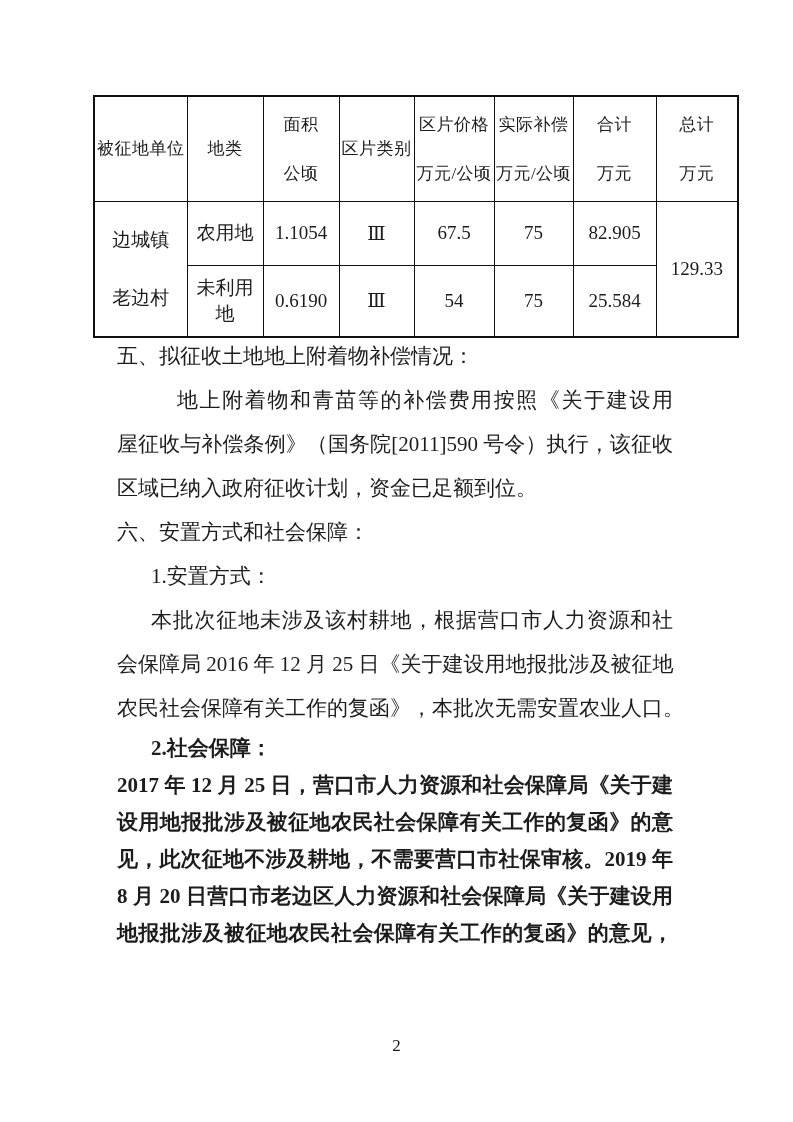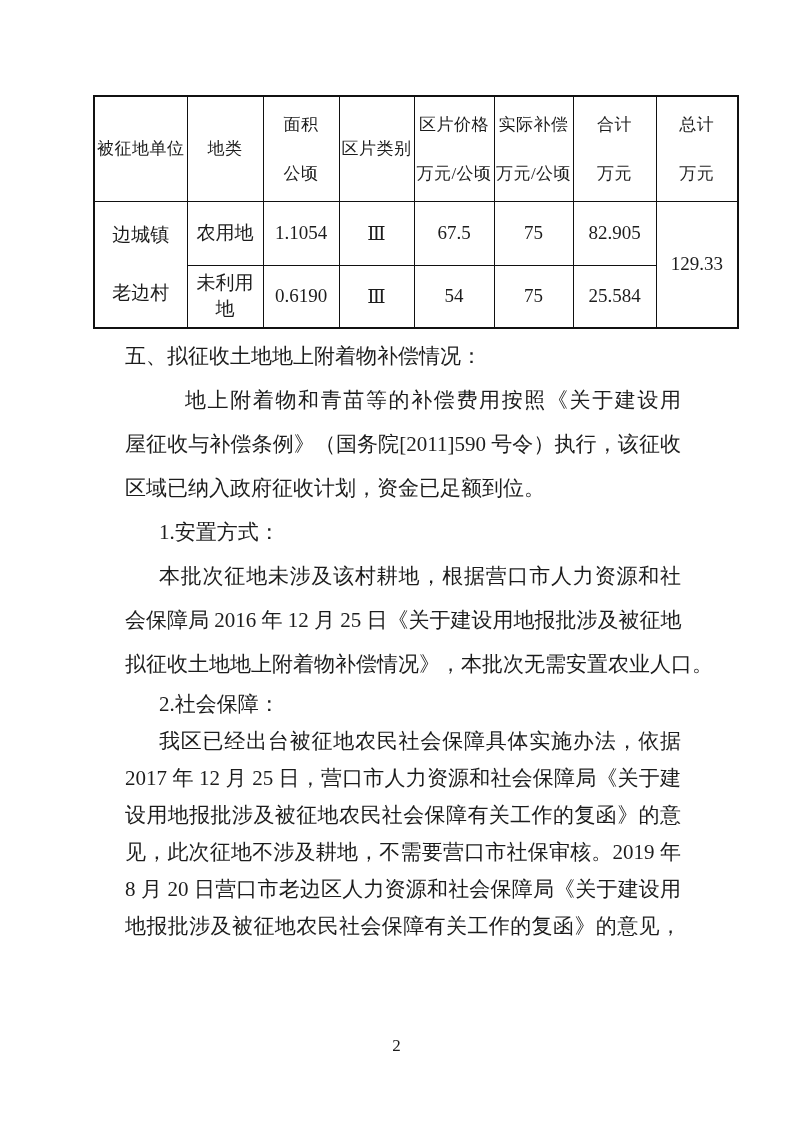--- a/index.html
+++ b/index.html
@@ -25,49 +25,48 @@
   table.land td {
     border:1.5px solid #111;
     text-align:center;
     vertical-align:middle;
     font-size:19px;
     color:#1c1c1c;
     padding:0;
   }
   tr.hdr { height:105px; }
   tr.r1  { height:64px; }
-  tr.r2  { height:63px; }
+  tr.r2  { height:72px; }
   .hcell {
     display:flex; flex-direction:column;
     align-items:center; 
     gap:26px; height:100%;
     font-size:17px; letter-spacing:0.5px;
   }
   .ucell {
     display:flex; flex-direction:column;
     align-items:center; justify-content:center;
     gap:32px; height:100%;
     font-size:19px;
     font-family:Liberation Serif, serif;
   }
 
   
   .content {
     position:absolute; left:117px; top:334px;
     width:556px;
     font-size:21px;
-    margin-left:8px;
   }
   .line {
     text-align:justify;
     text-align-last:justify;
     white-space:nowrap;
   }
   .blk-a .line { height:44px; line-height:44px; }
-  .blk-b .line { height:37px; line-height:37px; }
+  .blk-b .line { height:37px; line-height:37px;font-weight:bold; }
   .line.head, .line.end { text-align-last:left; }
   .ind-lg { padding-left:60px; }
   .ind    { padding-left:34px; }
 
   .pagenum {
     position:absolute; left:0; top:1036px;
     width:100%; text-align:center;
     font-size:17px;
   }
 </style>
@@ -168,29 +167,29 @@
   <div class="content">
 
     <div class="blk-a">
       <div class="line head">五、拟征收土地地上附着物补偿情况：</div>
       <div class="line ind-lg">地上附着物和青苗等的补偿费用按照《关于建设用</div>
       <div class="line">屋征收与补偿条例》（国务院[2011]590 号令）执行，该征收</div>
       <div class="line end">区域已纳入政府征收计划，资金已足额到位。</div>
     </div>
 
     <div class="blk-a">
+      <div class="line head">六、安置方式和社会保障：</div>
       <div class="line head ind">1.安置方式：</div>
       <div class="line ind">本批次征地未涉及该村耕地，根据营口市人力资源和社</div>
       <div class="line">会保障局 2016 年 12 月 25 日《关于建设用地报批涉及被征地</div>
-      <div class="line end">拟征收土地地上附着物补偿情况》，本批次无需安置农业人口。</div>
+      <div class="line end">农民社会保障有关工作的复函》，本批次无需安置农业人口。</div>
     </div>
 
     <div class="blk-b">
       <div class="line head ind">2.社会保障：</div>
-      <div class="line ind">我区已经出台被征地农民社会保障具体实施办法，依据</div>
       <div class="line">2017 年 12 月 25 日，营口市人力资源和社会保障局《关于建</div>
       <div class="line">设用地报批涉及被征地农民社会保障有关工作的复函》的意</div>
       <div class="line">见，此次征地不涉及耕地，不需要营口市社保审核。2019 年</div>
       <div class="line">8 月 20 日营口市老边区人力资源和社会保障局《关于建设用</div>
       <div class="line">地报批涉及被征地农民社会保障有关工作的复函》的意见，</div>
     </div>
 
   </div>
 
   <div class="pagenum">2</div>

